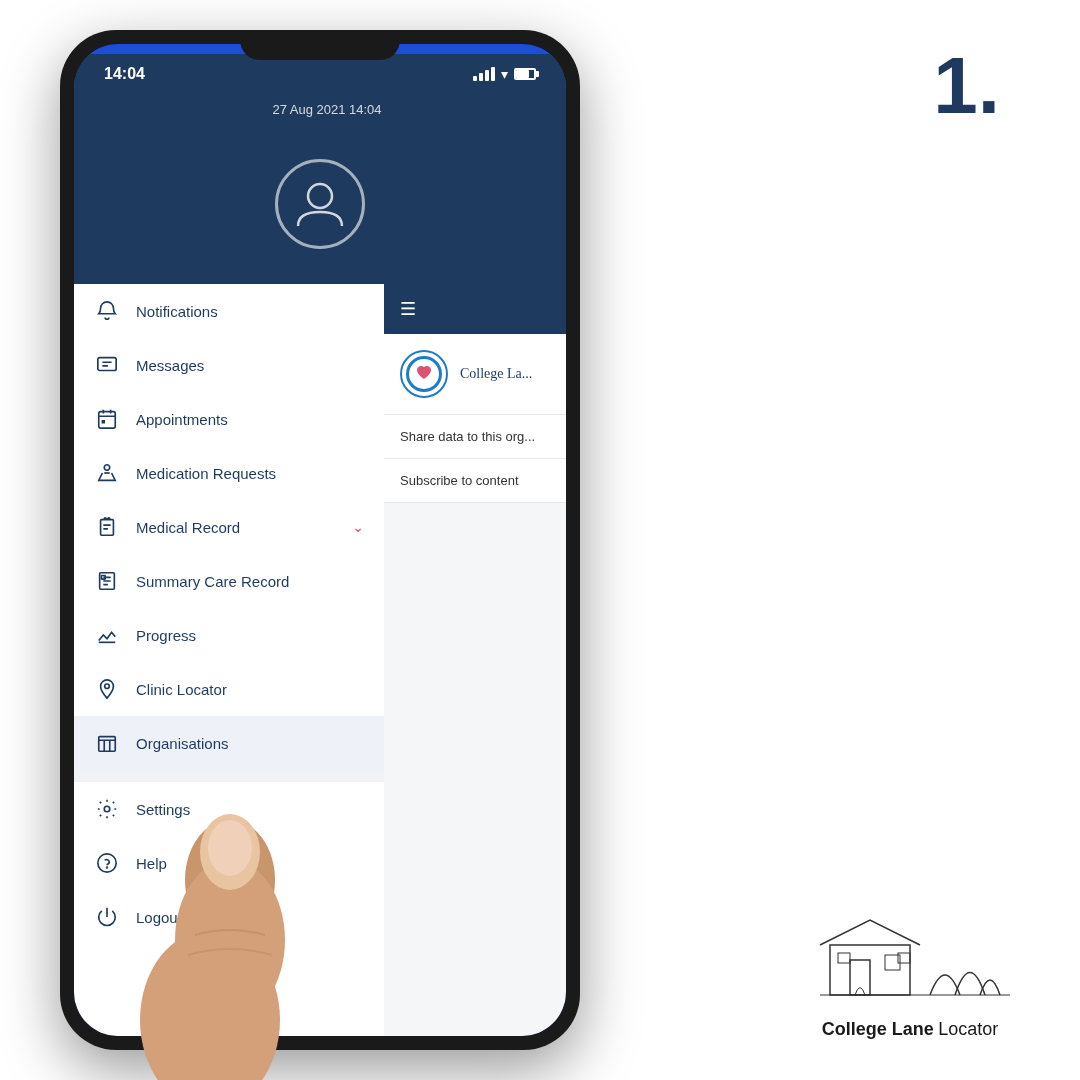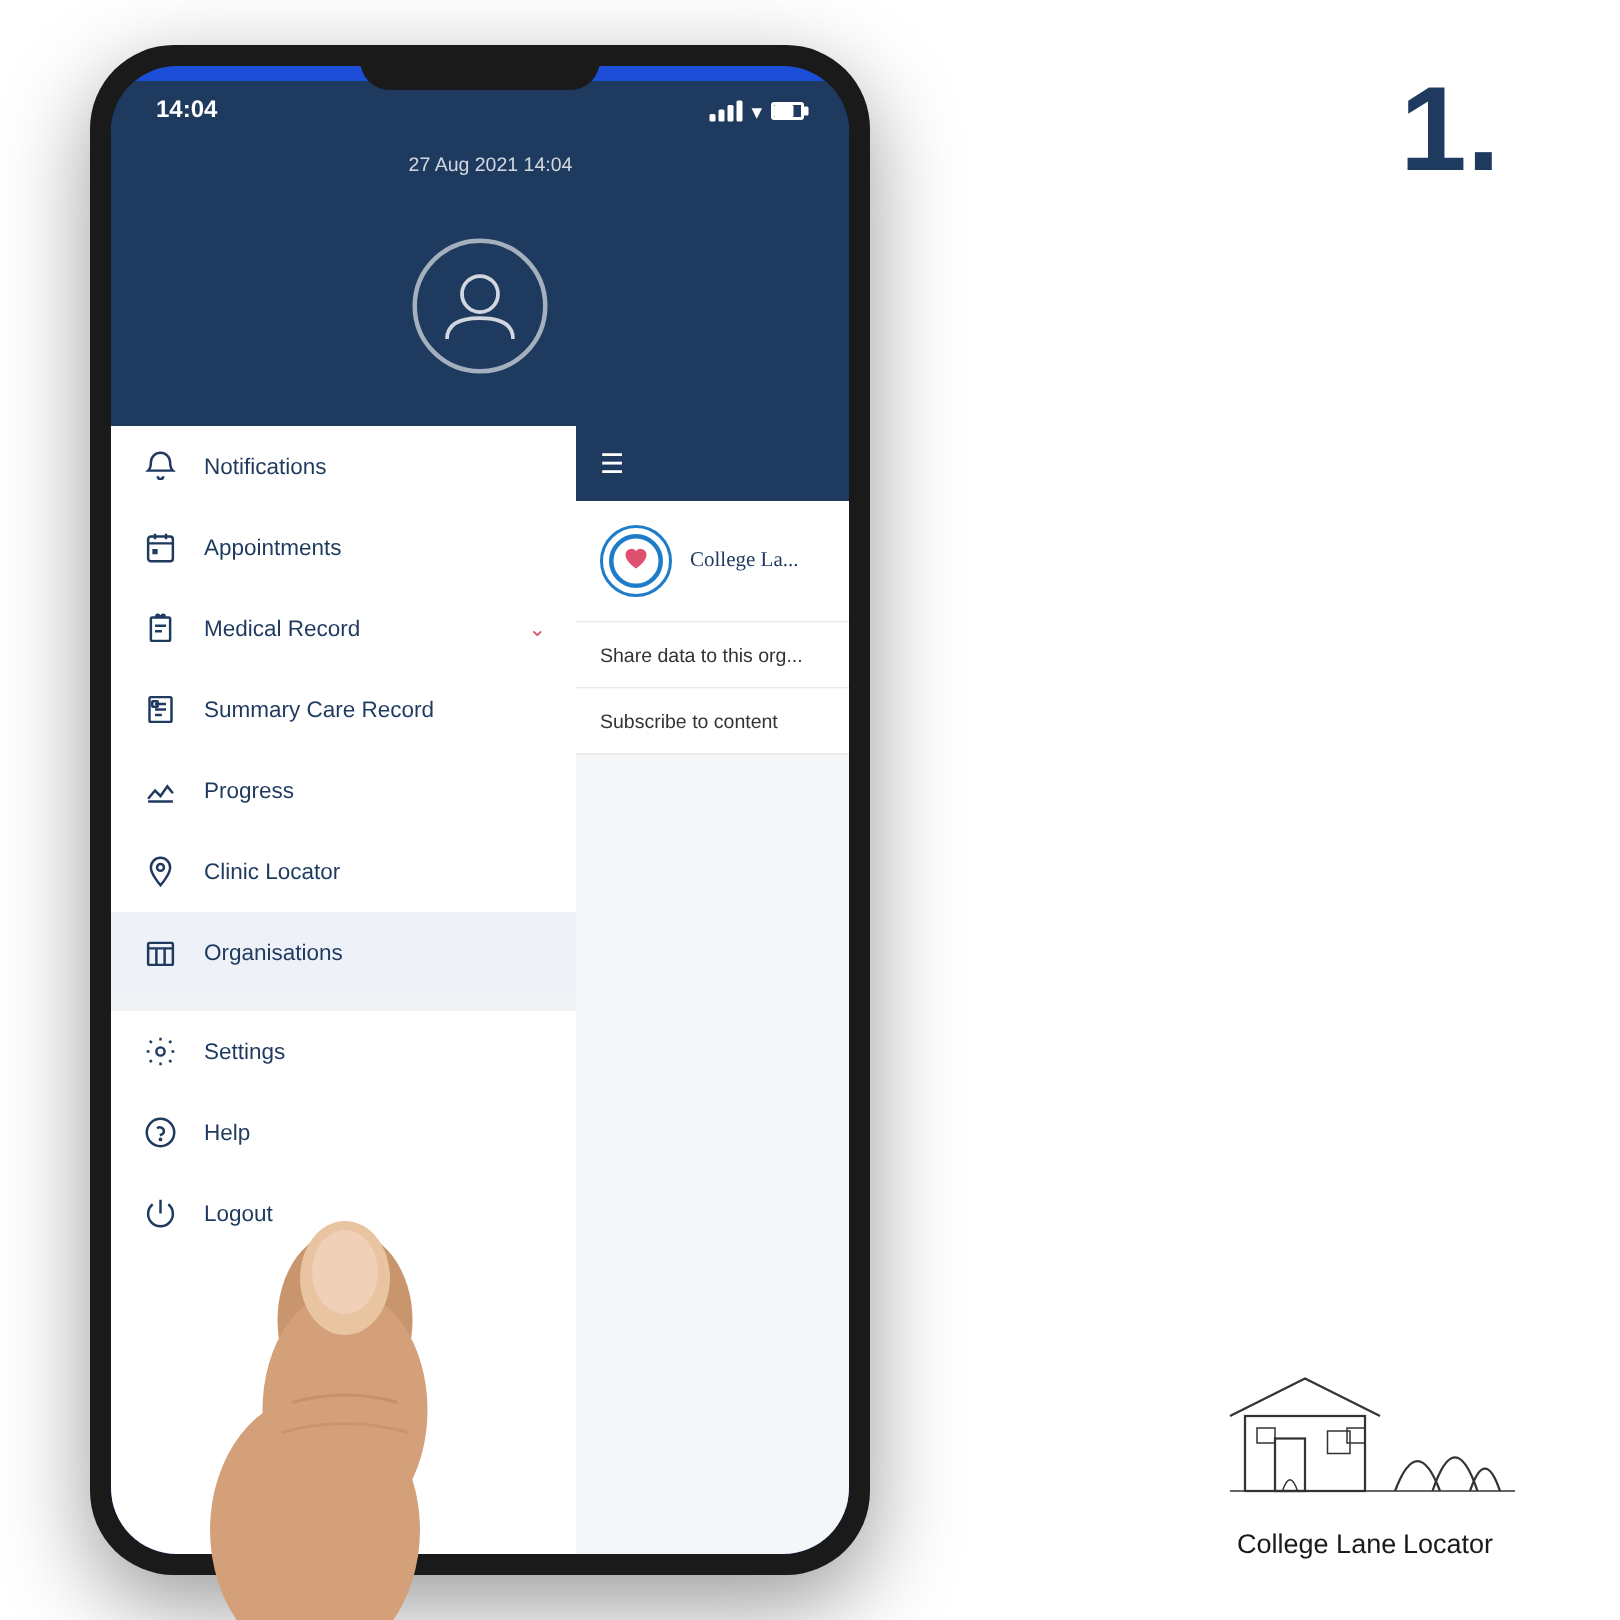--- a/index.html
+++ b/index.html
@@ -365,31 +365,50 @@
       <div class="nav-item">
         <div class="nav-icon">
           <svg viewBox="0 0 24 24">
               <path d="M12 2a7 7 0 0 1 7 7c0 4 1 5 2 6H3c1-1 2-2 2-6a7 7 0 0 1 7-7z"></path>
               <path d="M10 19a2 2 0 0 0 4 0"></path>
             </svg>
         </div>
         <span class="nav-label">Notifications</span>
       </div>
 
+      <div class="nav-item">
+        <div class="nav-icon">
+          <svg viewBox="0 0 24 24">
+              <rect x="2" y="4" width="20" height="14" rx="2"></rect>
+              <path d="M7 9h10M7 13h6"></path>
+            </svg>
+        </div>
+        <span class="nav-label">Messages</span>
+      </div>
 
       <div class="nav-item">
         <div class="nav-icon">
           <svg viewBox="0 0 24 24">
               <rect x="3" y="4" width="18" height="18" rx="2"></rect>
               <path d="M3 9h18M8 2v4M16 2v4M7 14h2v2H7z"></path>
             </svg>
         </div>
         <span class="nav-label">Appointments</span>
       </div>
 
+      <div class="nav-item">
+        <div class="nav-icon">
+          <svg viewBox="0 0 24 24">
+              <path d="M12 3c-1 0-3 1-3 3s2 3 3 3 3-1 3-3-2-3-3-3z"></path>
+              <path d="M7 12l-4 8h18l-4-8"></path>
+              <path d="M9 12h6"></path>
+            </svg>
+        </div>
+        <span class="nav-label">Medication Requests</span>
+      </div>
 
       <div class="nav-item">
         <div class="nav-icon">
           <svg viewBox="0 0 24 24">
               <rect x="5" y="4" width="14" height="17" rx="1"></rect>
               <path d="M9 4V3a1 1 0 0 1 2 0h2a1 1 0 0 1 2 0v1"></path>
               <path d="M8 10h8M8 14h5"></path>
             </svg>
         </div>
         <span class="nav-label">Medical Record</span>
@@ -532,17 +551,17 @@
     <path d="M180 90 Q190 60 200 90" fill="none" stroke="#333" stroke-width="1.5"></path>
 
     <line x1="20" y1="90" x2="210" y2="90" stroke="#333" stroke-width="1"></line>
 
     <rect x="38" y="48" width="12" height="10" fill="none" stroke="#333" stroke-width="1"></rect>
     <rect x="98" y="48" width="12" height="10" fill="none" stroke="#333" stroke-width="1"></rect>
 
     <path d="M55 90 Q60 75 65 90" fill="none" stroke="#333" stroke-width="1"></path>
   </svg>
   <div>
-    <span style="font-weight:400; font-size:18px; color:#1a1a1a;">College Lane</span>
+    <span style="font-weight:700; font-size:18px; color:#1a1a1a;">College Lane</span>
     <span style="font-size:18px; color:#1a1a1a;"> </span>
     <span style="font-size:18px; color:#1a1a1a;">Locator</span>
   </div>
 </div>
 
 </body></html>

